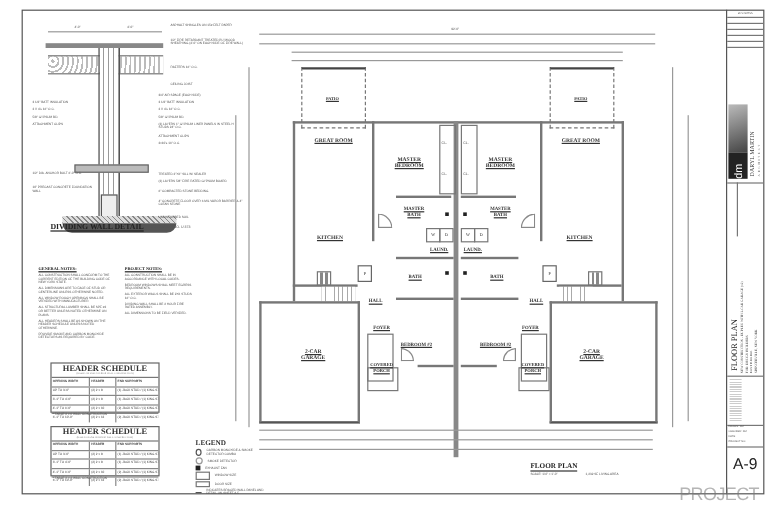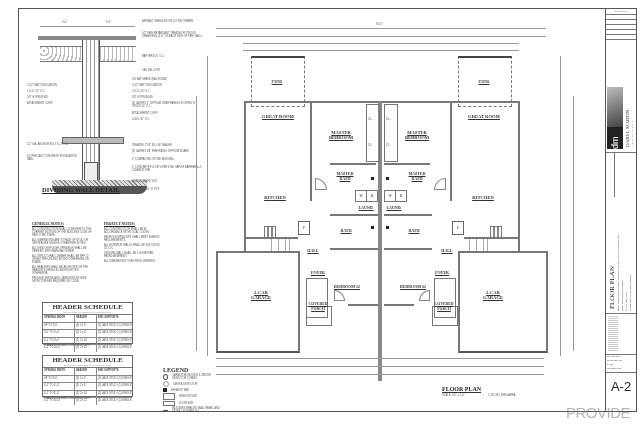--- a/index.html
+++ b/index.html
@@ -312,16 +312,16 @@
   <div class="vtext" style="left:19px;top:260px;height:42px;font-size:2.8px;color:#444;">EAST HILL RD.</div>
   <div class="vtext" style="left:23px;top:238px;height:64px;font-size:2.8px;color:#444;">SPENCERVILLE, NEW YORK</div>
   <div class="tbcell" style="top:303px;height:1px;"></div>
   <div class="abs" style="left:2px;top:306px;width:10px;height:36px;background:repeating-linear-gradient(0deg,#ccc 0 1px,#fff 1px 2px);"></div>
   <div class="tbcell" style="top:344px;height:1px;"></div>
   <div class="abs tiny" style="left:1px;top:346px;font-size:2.2px;">DRAWN: DM</div>
   <div class="abs tiny" style="left:1px;top:350px;font-size:2.2px;">CHECKED: DM</div>
   <div class="abs tiny" style="left:1px;top:354px;font-size:2.2px;">DATE</div>
   <div class="abs tiny" style="left:1px;top:358px;font-size:2.2px;">PROJECT NO.</div>
   <div class="tbcell" style="top:362px;height:1px;"></div>
-  <div class="abs" style="left:0;top:370px;width:30px;text-align:center;font-size:13px;font-family:'Liberation Sans',sans-serif;color:#222;">A-2</div>
-</div>
-
-<div class="abs" style="left:566px;top:404px;font-size:15px;font-family:'Liberation Sans',sans-serif;color:rgba(120,120,120,0.55);letter-spacing:-0.5px;">PROVIDE</div>
+  <div class="abs" style="left:0;top:370px;width:30px;text-align:center;font-size:13px;font-family:'Liberation Sans',sans-serif;color:#222;">A-9</div>
+</div>
+
+<div class="abs" style="left:566px;top:404px;font-size:15px;font-family:'Liberation Sans',sans-serif;color:rgba(120,120,120,0.55);letter-spacing:-0.5px;">PROJECT</div>
 
 </body></html>

